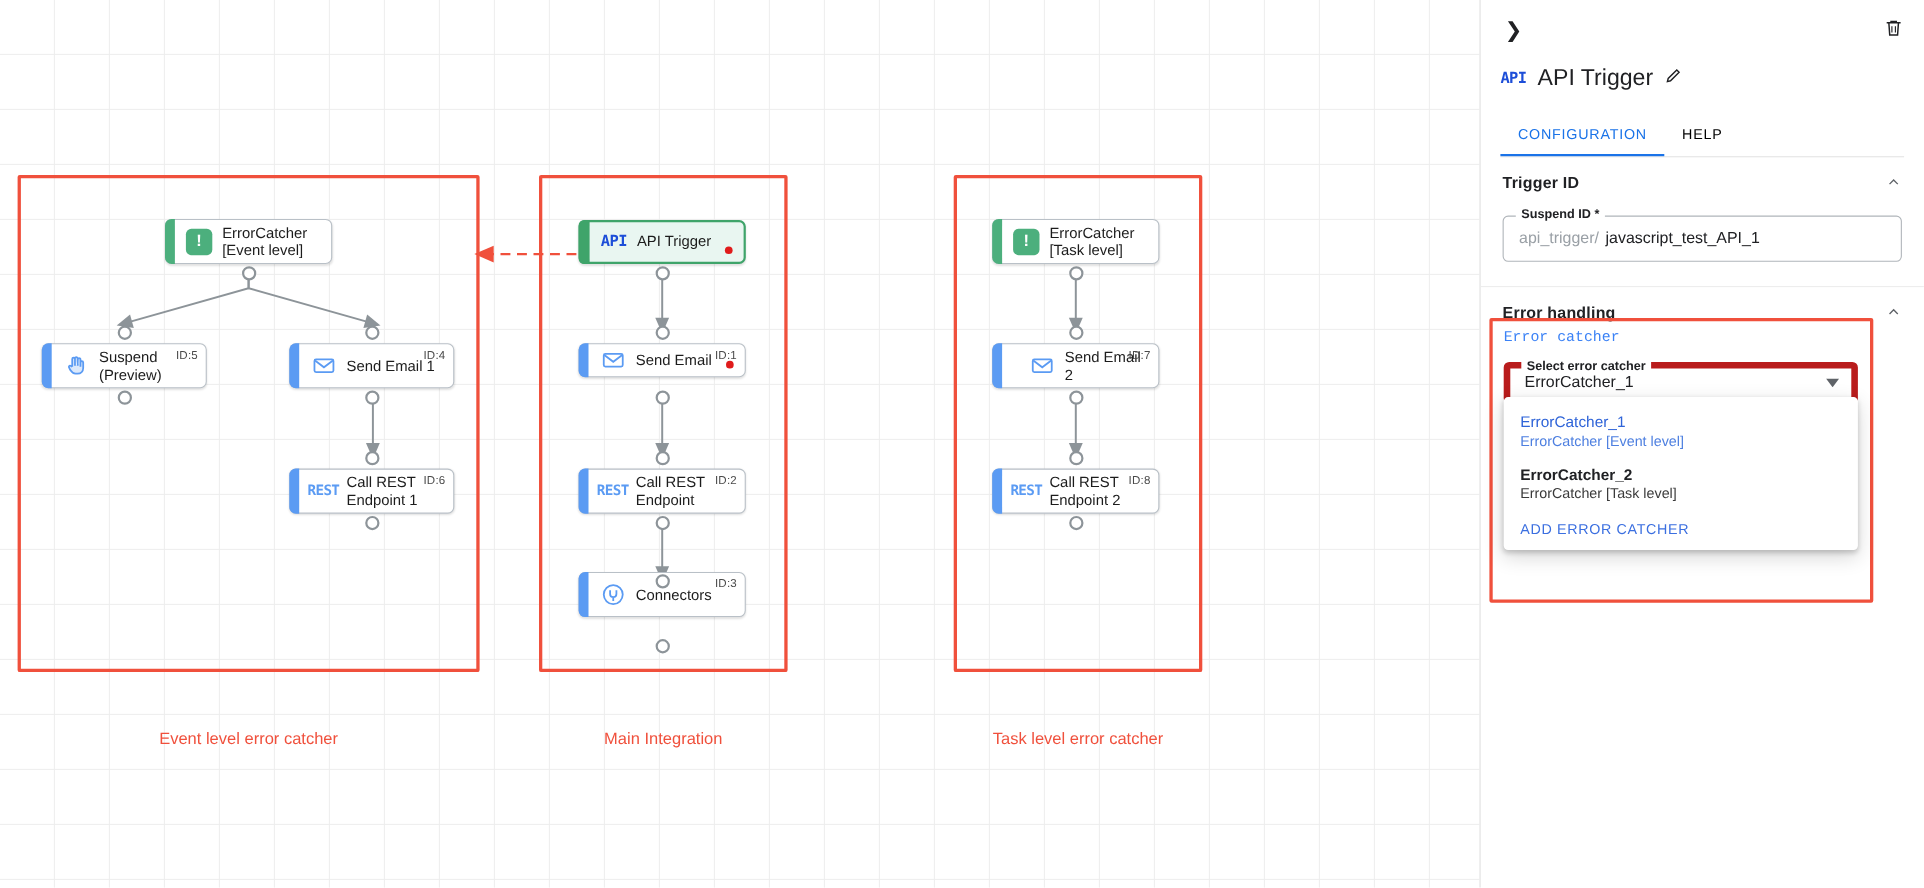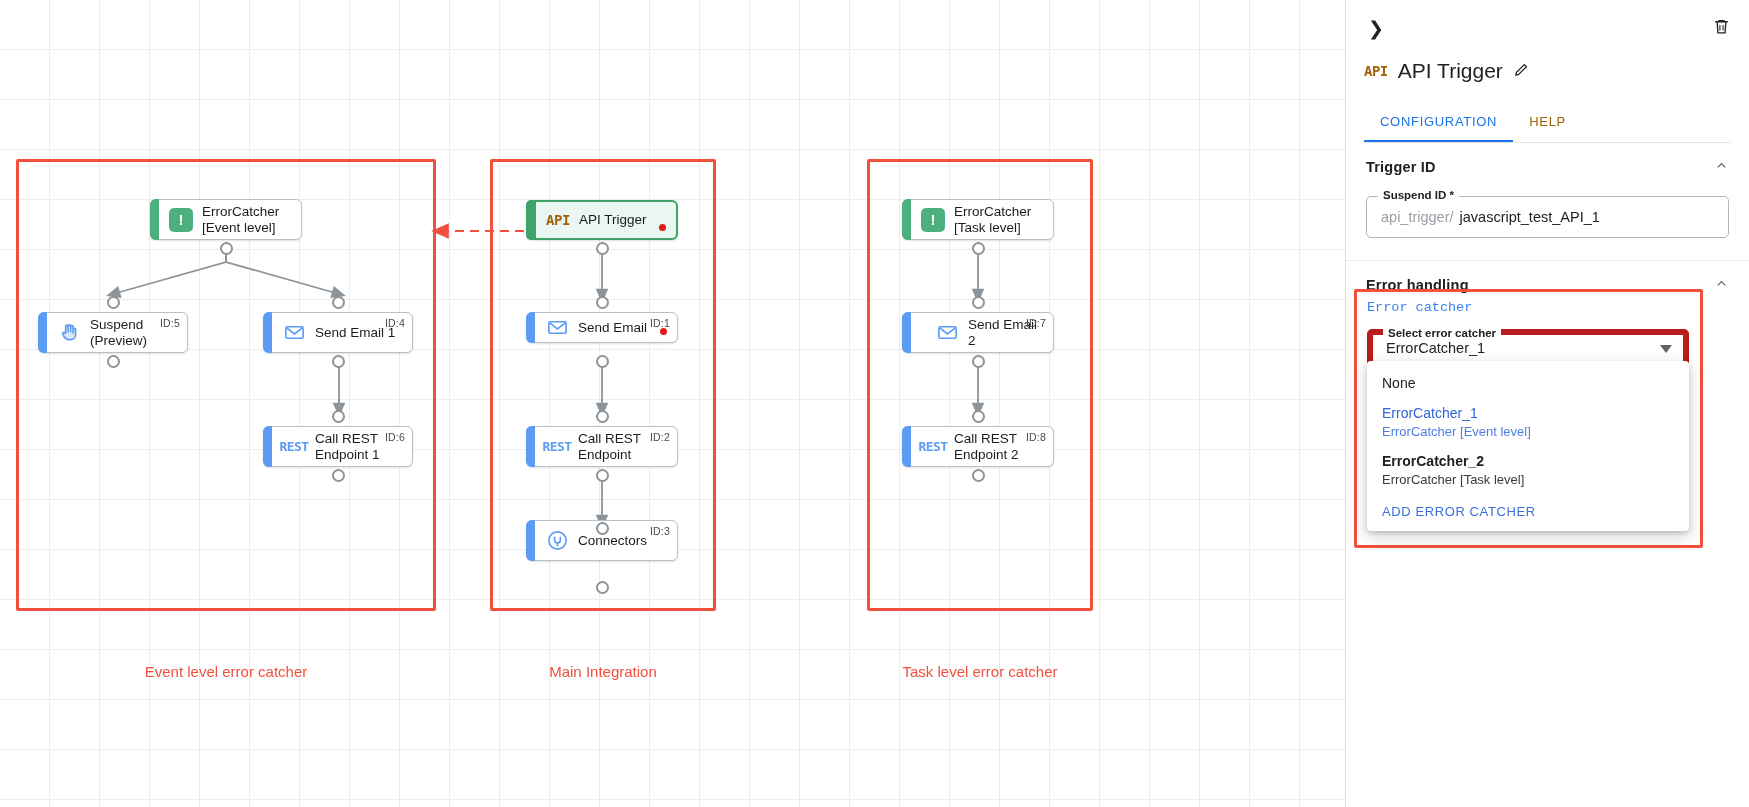--- a/index.html
+++ b/index.html
@@ -93,21 +93,21 @@
     position: absolute;
     width: 13px; height: 13px;
     border-radius: 50%;
     background: #ffffff;
     border: 2px solid #8d9499;
   }
 
   .api-badge {
     font-family: "DejaVu Sans Mono", monospace;
     font-size: 14px; font-weight: 700;
-    color: #a16207; letter-spacing: -0.5px;
+    color: #1d4ed8; letter-spacing: -0.5px;
   }
   .rest-badge {
     font-family: "DejaVu Sans Mono", monospace;
     font-size: 13px; font-weight: 700;
     color: #5b9bf3; letter-spacing: -0.6px;
   }
   .ec-badge {
     width: 24px; height: 24px; border-radius: 5px;
     background: #4caf7d; color: #fff;
     display: flex; align-items: center; justify-content: center;
@@ -126,21 +126,21 @@
   .chev-btn { font-size: 19px; color: #202124; cursor: pointer; line-height: 1; padding: 2px 4px; }
   .trash-btn { cursor: pointer; }
   .panel-title-row { display: flex; align-items: center; gap: 10px; margin-top: 8px; height: 34px; }
   .panel-title { font-size: 21px; color: #202124; font-weight: 400; }
   .pencil { cursor: pointer; }
 
   .tabs { display: flex; gap: 0; margin-top: 17px; border-bottom: 1px solid #e4e4e4; }
   .tab {
     font-size: 13px; letter-spacing: .7px;
     padding: 9px 16px 11px 16px; cursor: pointer;
-    color: #a16207; font-weight: 500;
+    color: #000000; font-weight: 500;
   }
   .tab.active { color: #1a73e8; border-bottom: 2.5px solid #1a73e8; }
 
   .section { border-bottom: 1px solid #ededed; }
   .section-head {
     display: flex; align-items: center; justify-content: space-between;
     padding: 15px 20px 14px 20px;
     cursor: pointer;
   }
   .section-title { font-size: 14.5px; font-weight: 700; color: #202124; letter-spacing: .2px; }
@@ -439,23 +439,20 @@
         <span class="select-arrow">
           <svg width="12" height="8" viewBox="0 0 12 8">
               <path d="M0 0h12L6 8z" fill="#5f6368"></path>
             </svg>
         </span>
       </div>
     </div>
 
     <div class="menu">
       <div id="menu-items">
-          <div class="menu-item">
-            <div class="mi-main">None</div>
-          </div>
           <div class="menu-item selected">
             <div class="mi-main">ErrorCatcher_1</div>
             <div class="mi-sub">ErrorCatcher [Event level]</div>
           </div>
           <div class="menu-item bold">
             <div class="mi-main">ErrorCatcher_2</div>
             <div class="mi-sub">ErrorCatcher [Task level]</div>
           </div>
         </div>
       <div class="menu-action">ADD ERROR CATCHER</div>

